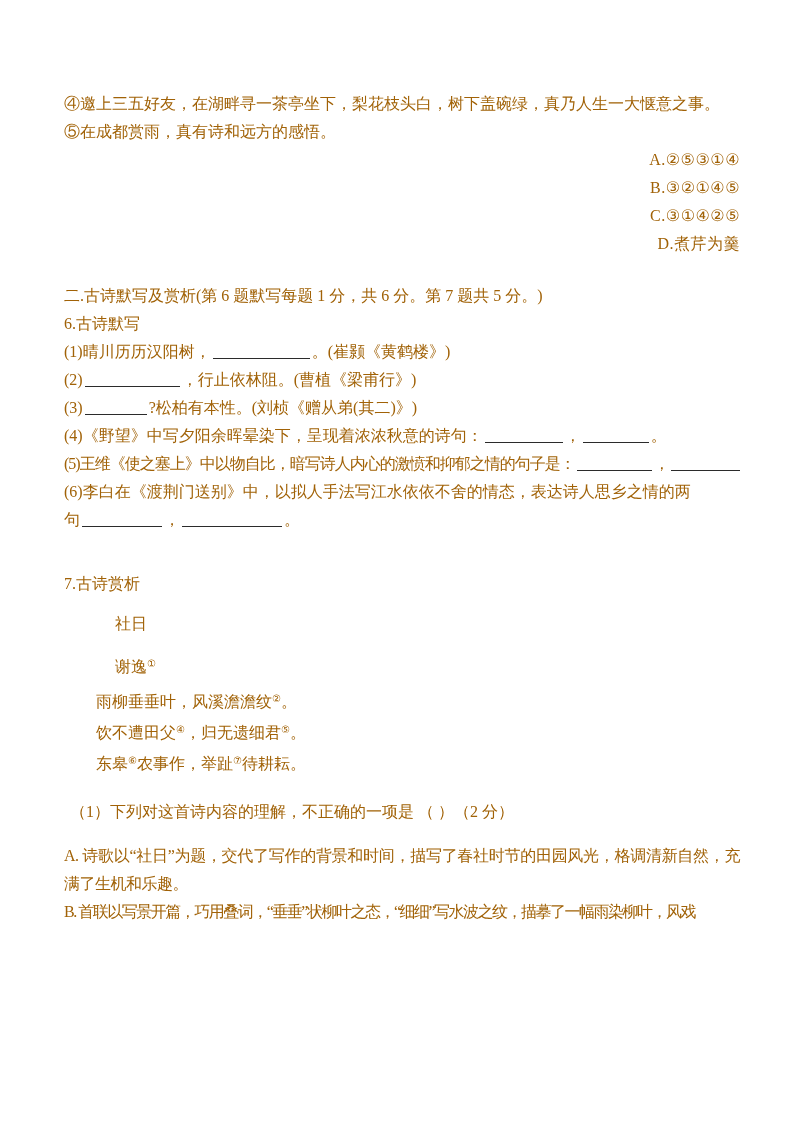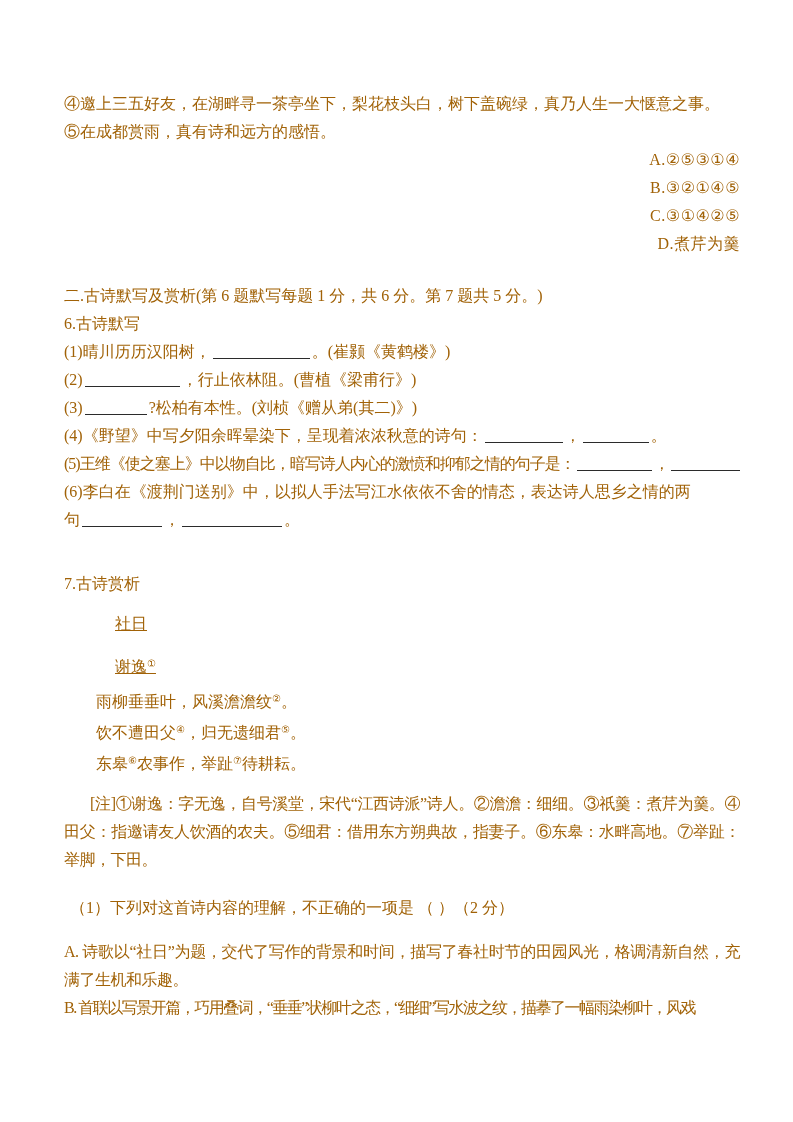--- a/index.html
+++ b/index.html
@@ -10,21 +10,21 @@
     padding:90px 53px 0 64px;
   }
   p{margin:0;line-height:28px;font-size:16px;white-space:normal;}
   .opt{letter-spacing:.5px;text-align:right;}
   .mt-sec{margin-top:24px;}
   .mt-q7{margin-top:36px;}
   .mt-12{margin-top:12px;}
   .mt-4{margin-top:4px;}
   .mt-14{margin-top:20px;}
   .mt-16{margin-top:16px;}
-  .ind-title{padding-left:51px;text-decoration:underline;}
+  .ind-title{padding-left:51px;}
   .ind-poem{padding-left:32px;}
   .stem-ind{padding-left:6px;}
   .blank{
     display:inline-block;height:14px;border-bottom:1px solid #2b2b2b;
     margin:0 2px;vertical-align:-2px;
   }
   .sup{font-size:10px;vertical-align:5px;letter-spacing:0;}
   .notes{
     text-align:justify;letter-spacing:-0.5px;text-indent:26px;
   }
@@ -90,21 +90,20 @@
   <p class="mt-4 ind-poem">
     <span>雨柳垂垂叶，风溪澹澹纹</span><span class="sup">②</span><span>。</span>
   </p>
   <p class="ind-poem">
     <span>饮不遭田父</span><span class="sup">④</span><span>，归无遗细君</span><span class="sup">⑤</span><span>。</span>
   </p>
   <p class="ind-poem">
     <span>东皋</span><span class="sup">⑥</span><span>农事作，举趾</span><span class="sup">⑦</span><span>待耕耘。</span>
   </p>
 
-  <p class="mt-12 notes">[注]①谢逸：字无逸，自号溪堂，宋代“江西诗派”诗人。②澹澹：细细。③祇羹：煮芹为羹。④田父：指邀请友人饮酒的农夫。⑤细君：借用东方朔典故，指妻子。⑥东皋：水畔高地。⑦举趾：举脚，下田。</p>
 
   <p class="mt-14 stem-ind">（1）下列对这首诗内容的理解，不正确的一项是 （  ）（2 分）</p>
 
   <p class="mt-16 optA">A. 诗歌以“社日”为题，交代了写作的背景和时间，描写了春社时节的田园风光，格调清新自然，充满了生机和乐趣。</p>
 
   <p class="optB">B. 首联以写景开篇，巧用叠词，“垂垂”状柳叶之态，“细细”写水波之纹，描摹了一幅雨染柳叶，风戏</p>
 
 </div>
 
 </body></html>

